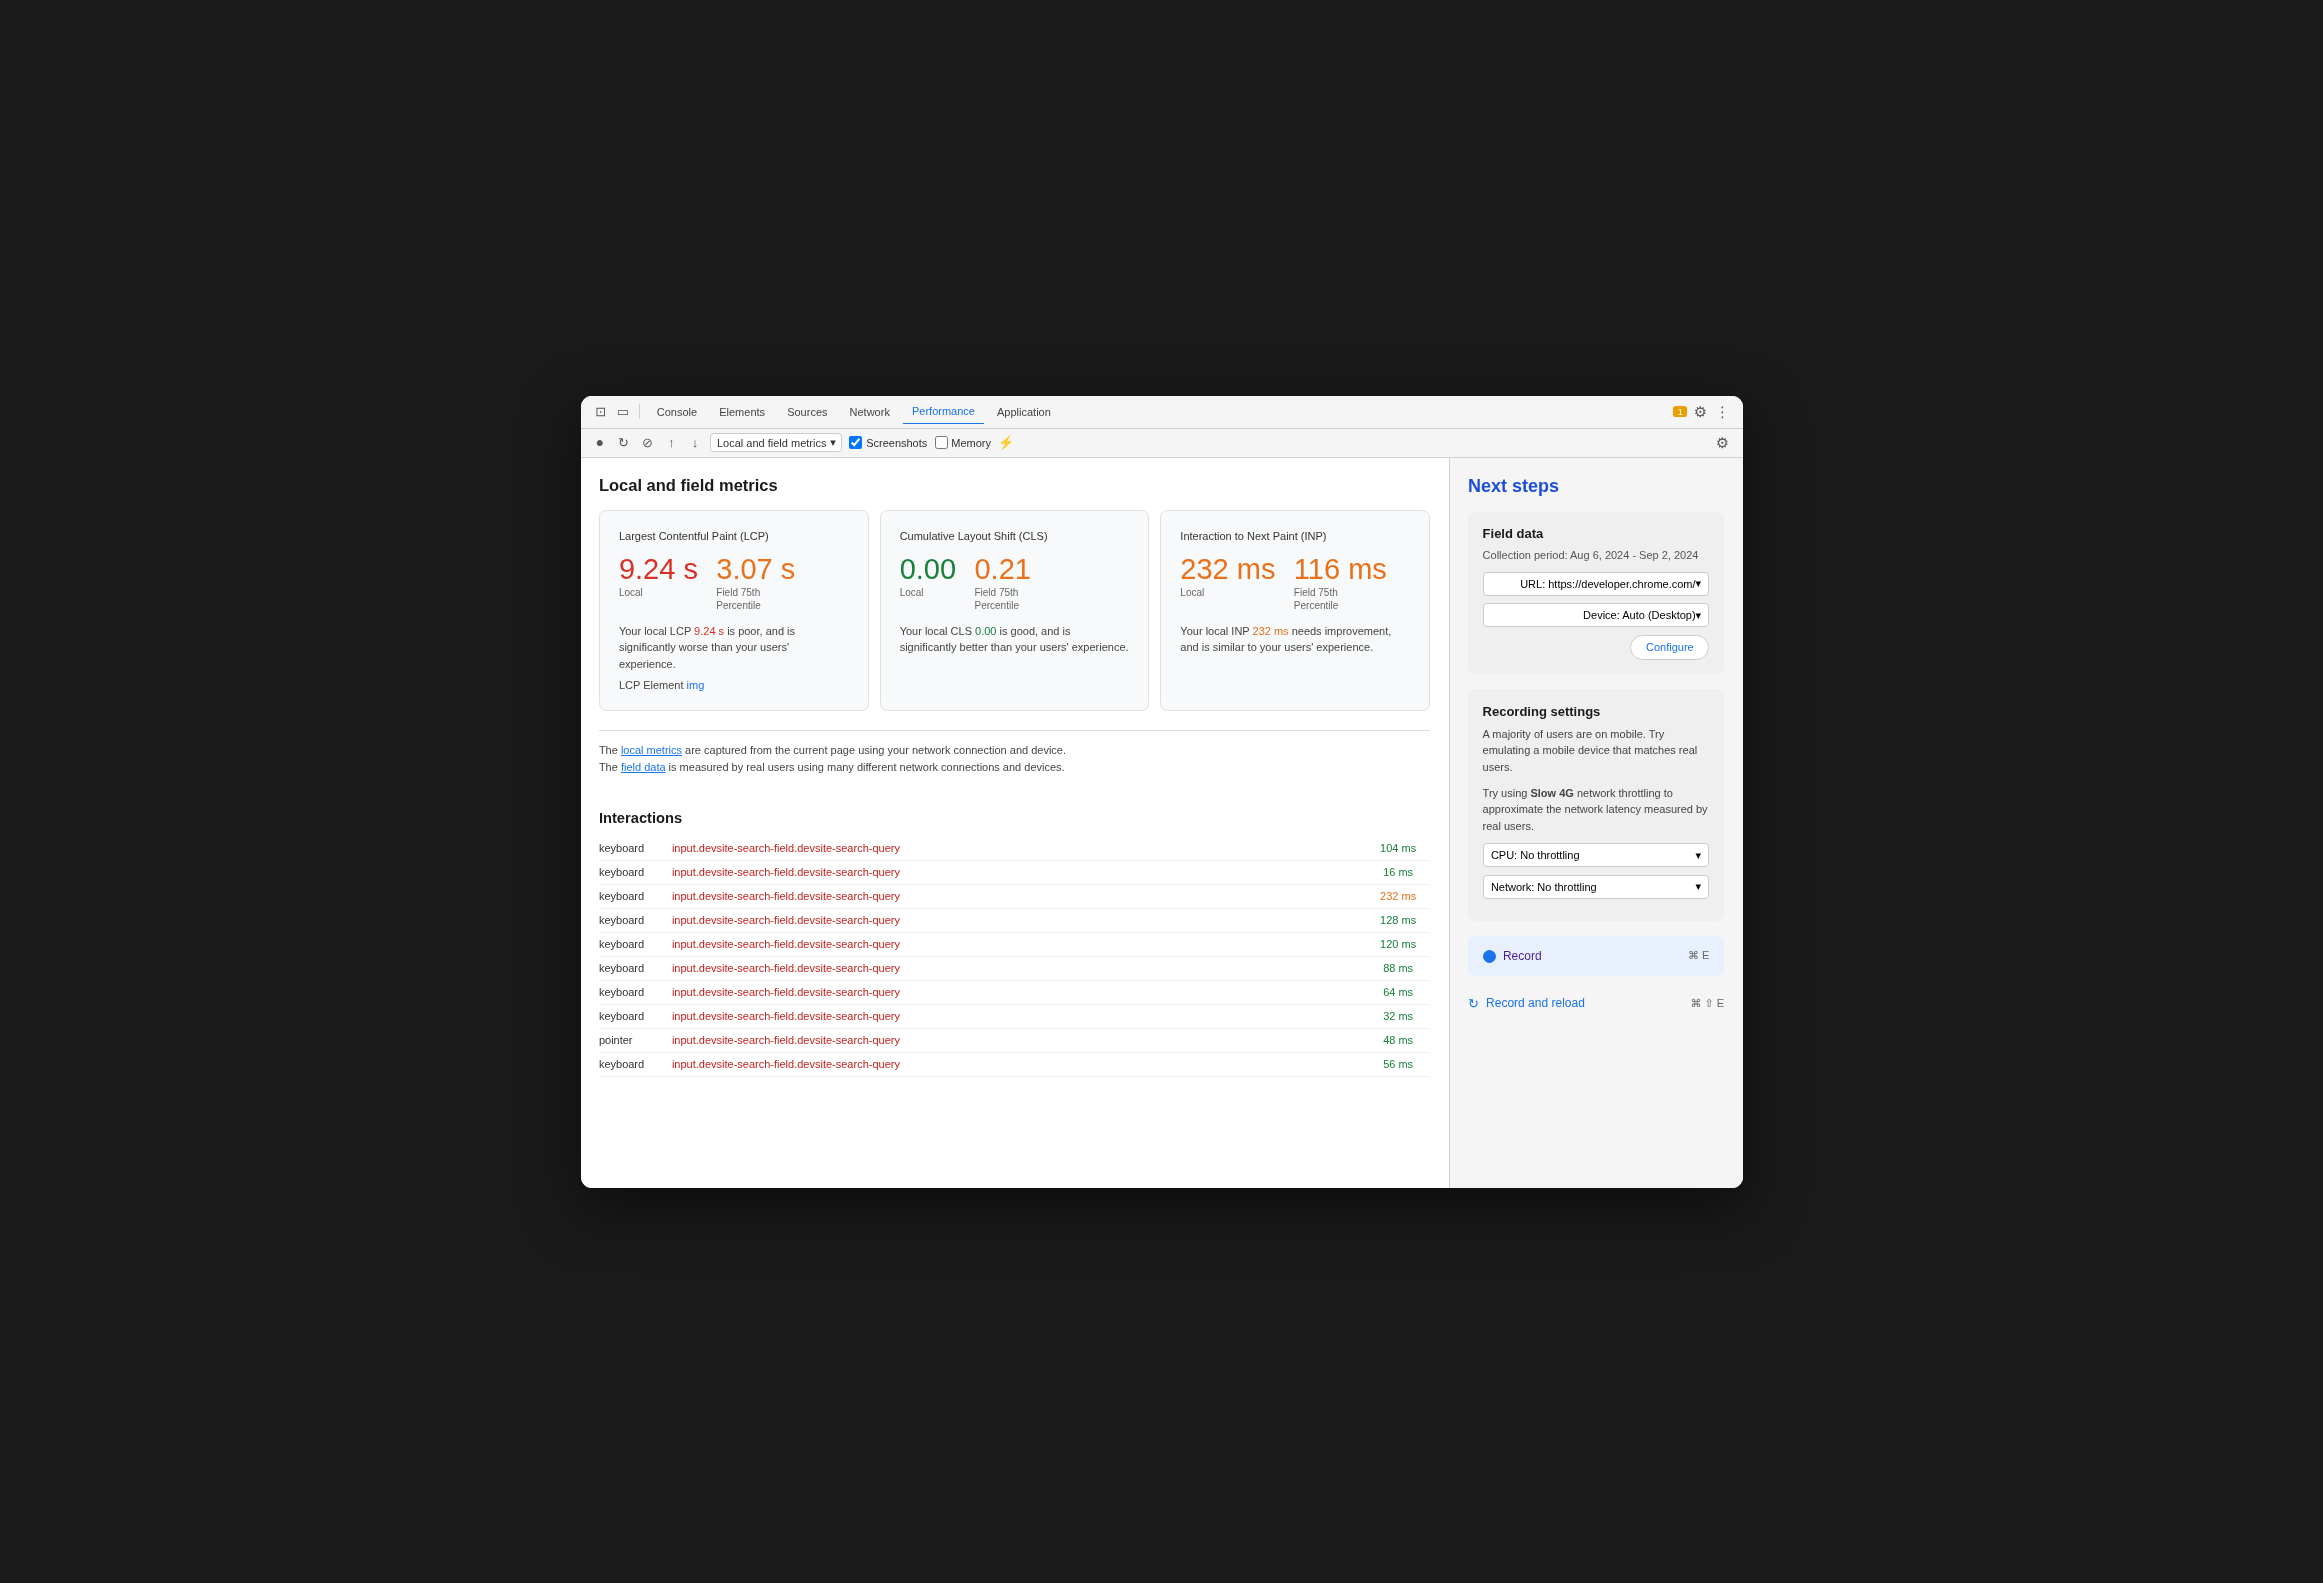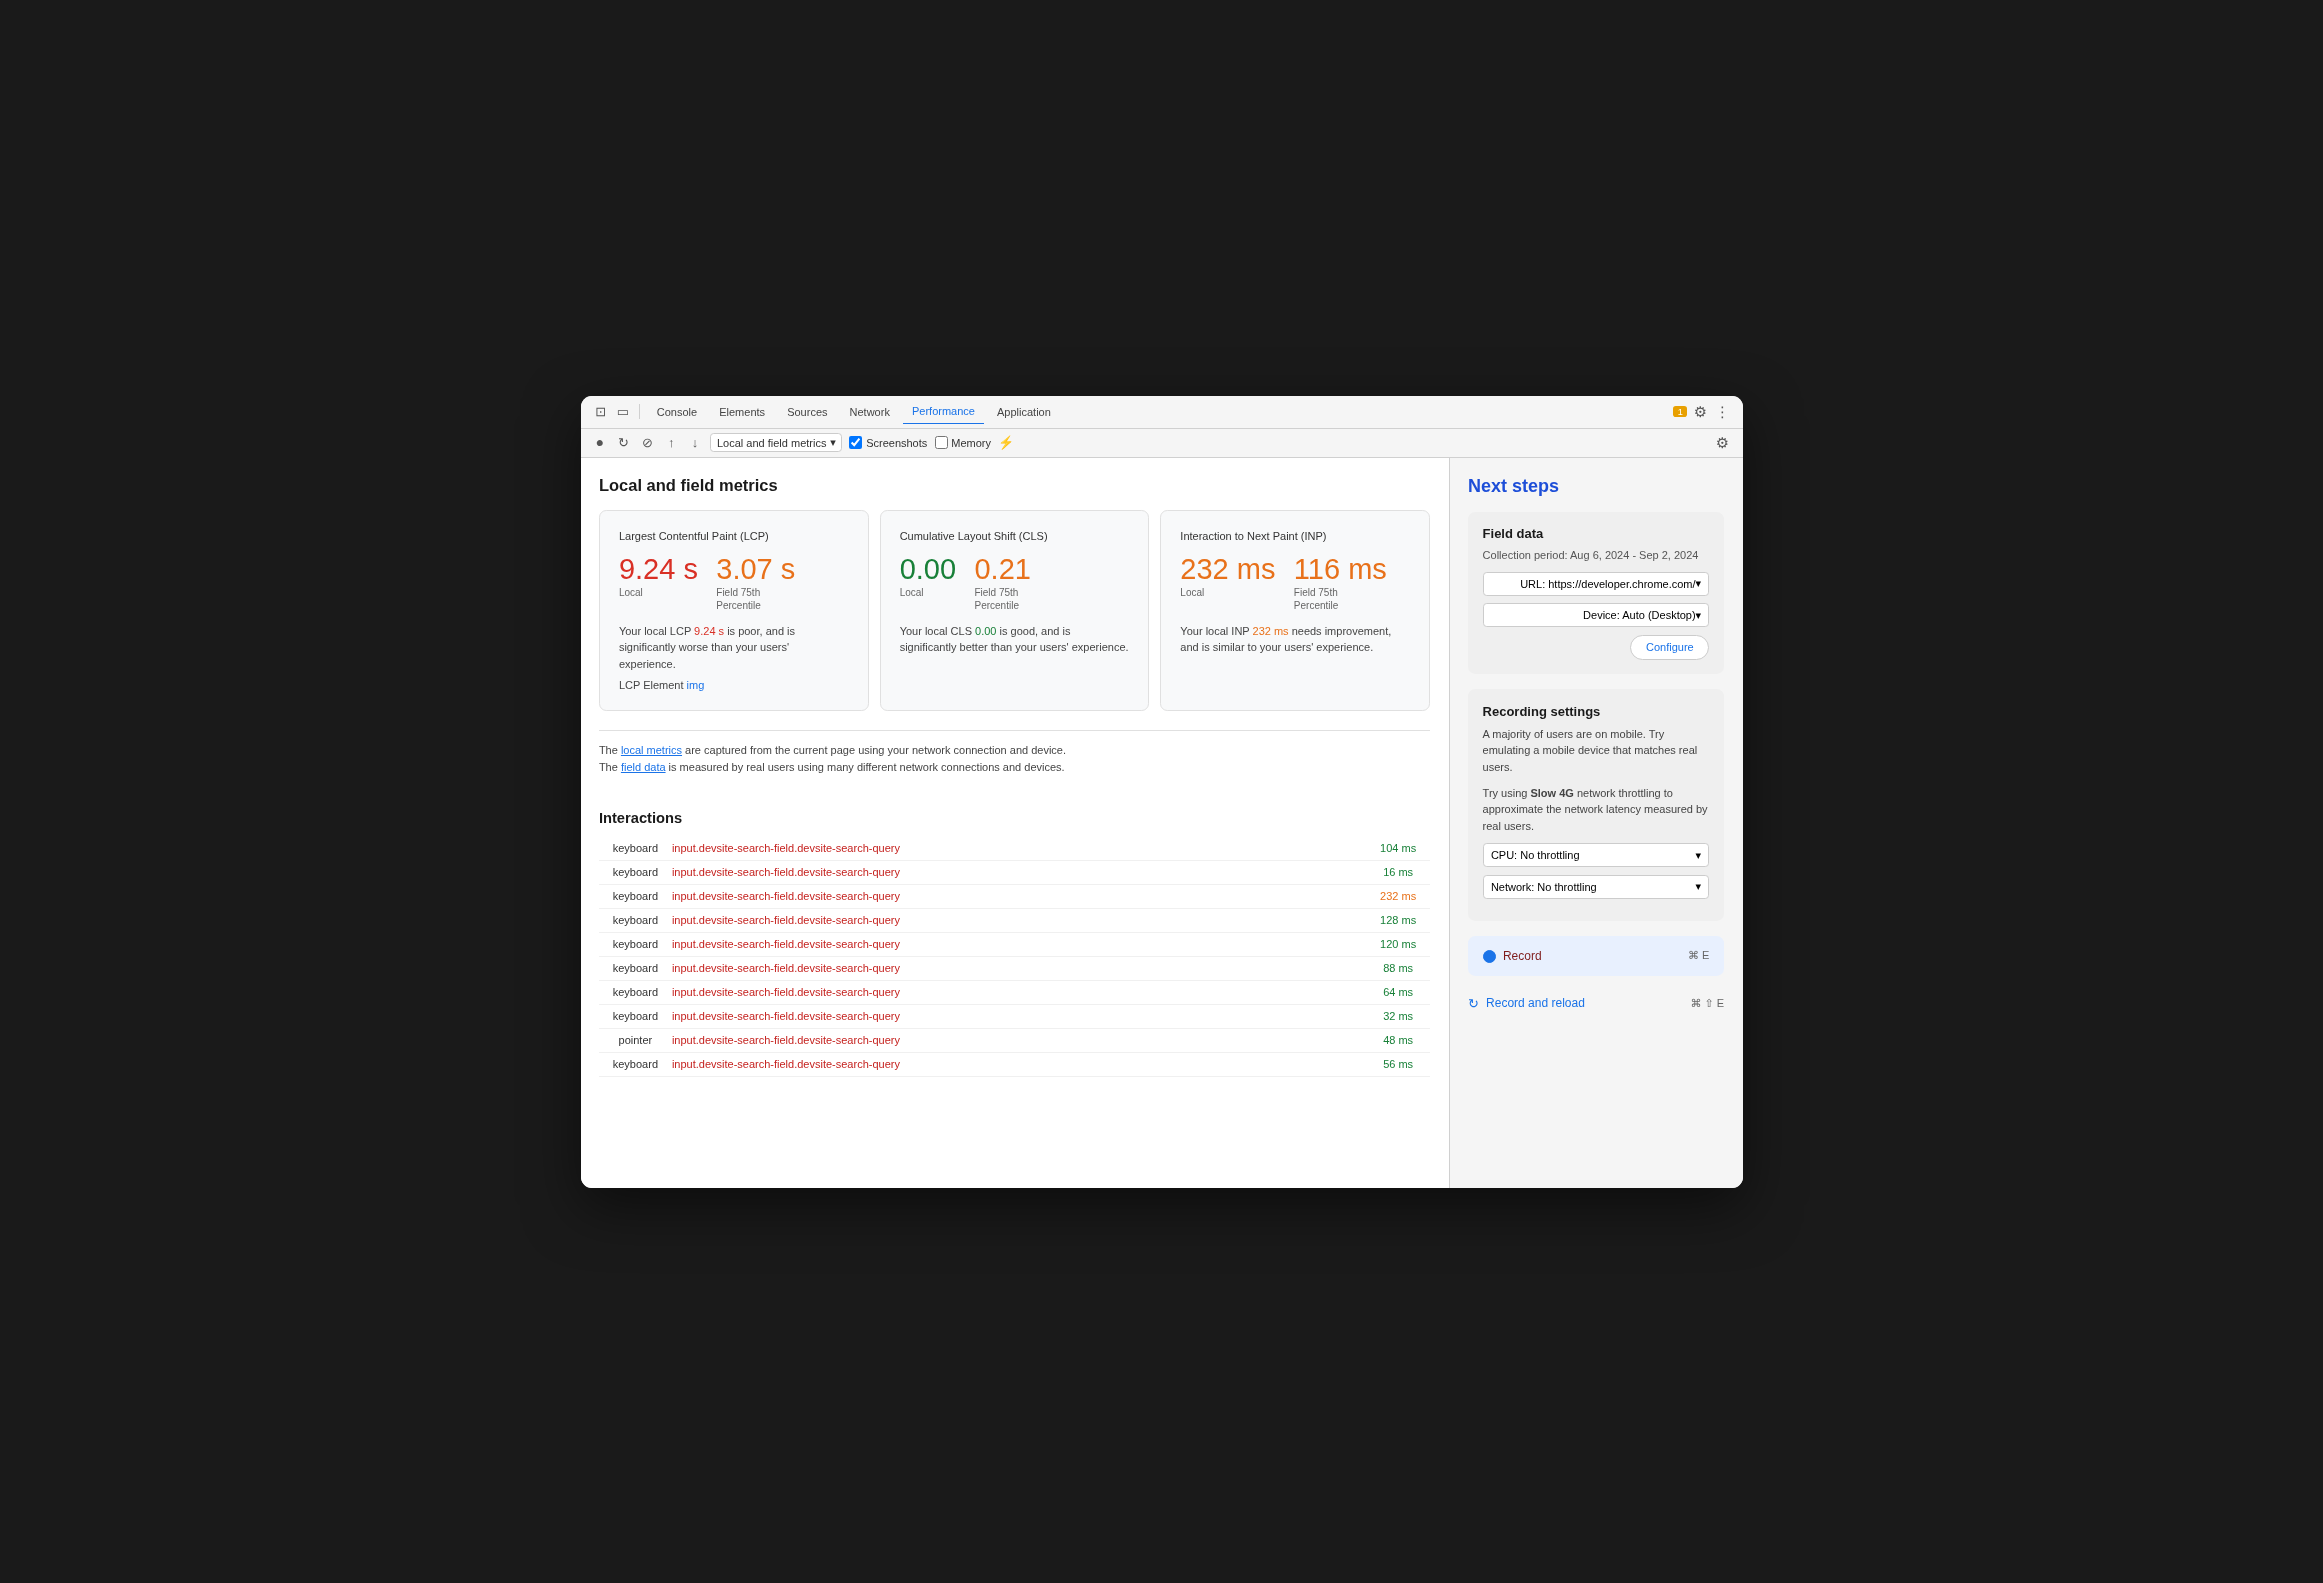--- a/index.html
+++ b/index.html
@@ -237,21 +237,20 @@
       display: flex;
       align-items: center;
       padding: 5.5px 0;
       border-bottom: 0.9px solid #f0f0f0;
       font-size: 11px;
     }
     .interaction-type {
       width: 73px;
       color: #333;
       flex-shrink: 0;
-      text-align: center;
     }
     .interaction-element {
       flex: 1;
       color: #c5221f;
       cursor: pointer;
     }
     .interaction-time {
       color: #188038;
       font-weight: 500;
       min-width: 64px;
@@ -322,21 +321,21 @@
       margin-bottom: 11px;
       display: flex;
       align-items: center;
       justify-content: space-between;
     }
     .record-btn {
       display: flex;
       align-items: flex-end;
       gap: 7.3px;
       font-size: 12px;
-      color: #7f1d1d;
+      color: #4c1d95;
       cursor: pointer;
       font-weight: 500;
     }
     .record-circle {
       width: 13px;
       height: 13px;
       border-radius: 50%;
       background: #1a73e8;
       border: 1.8px solid #1a73e8;
     }

